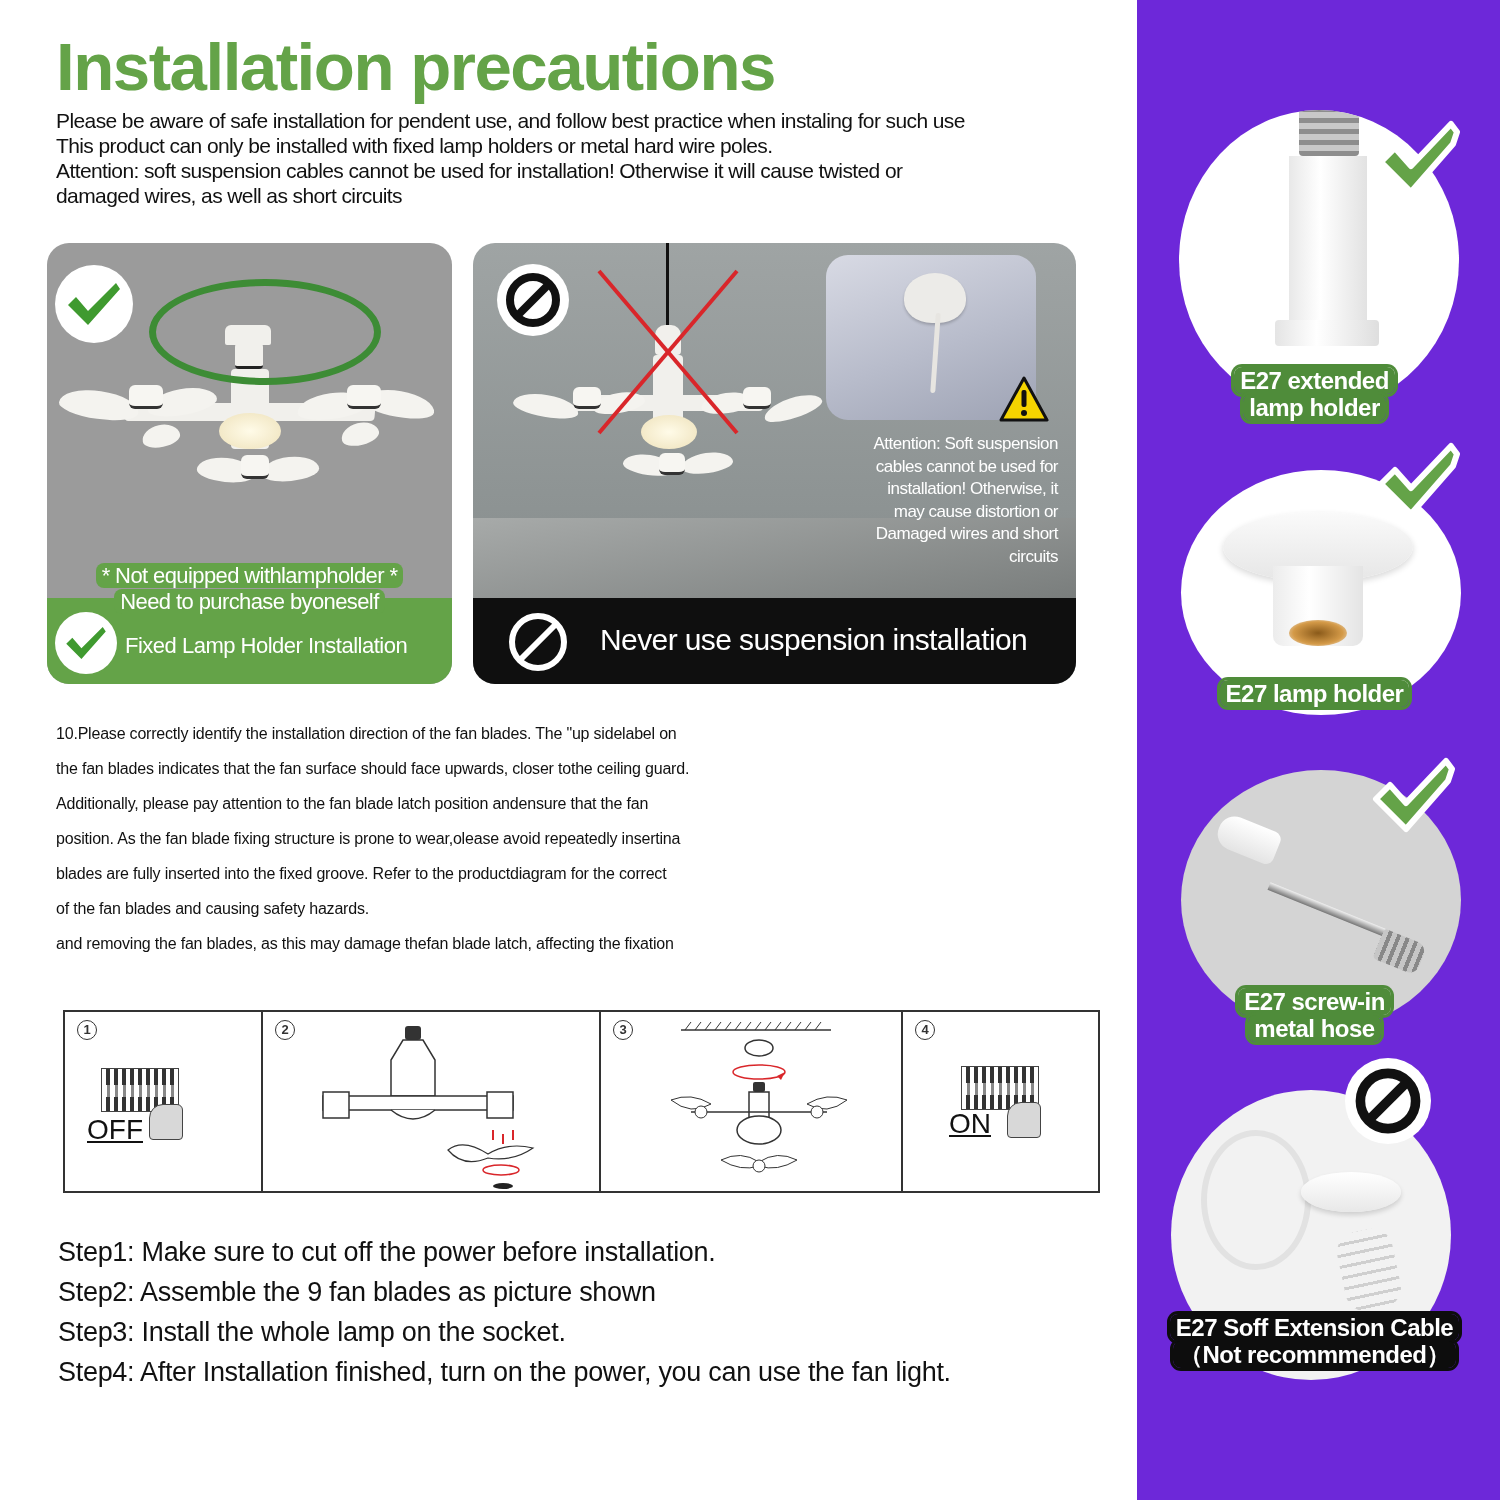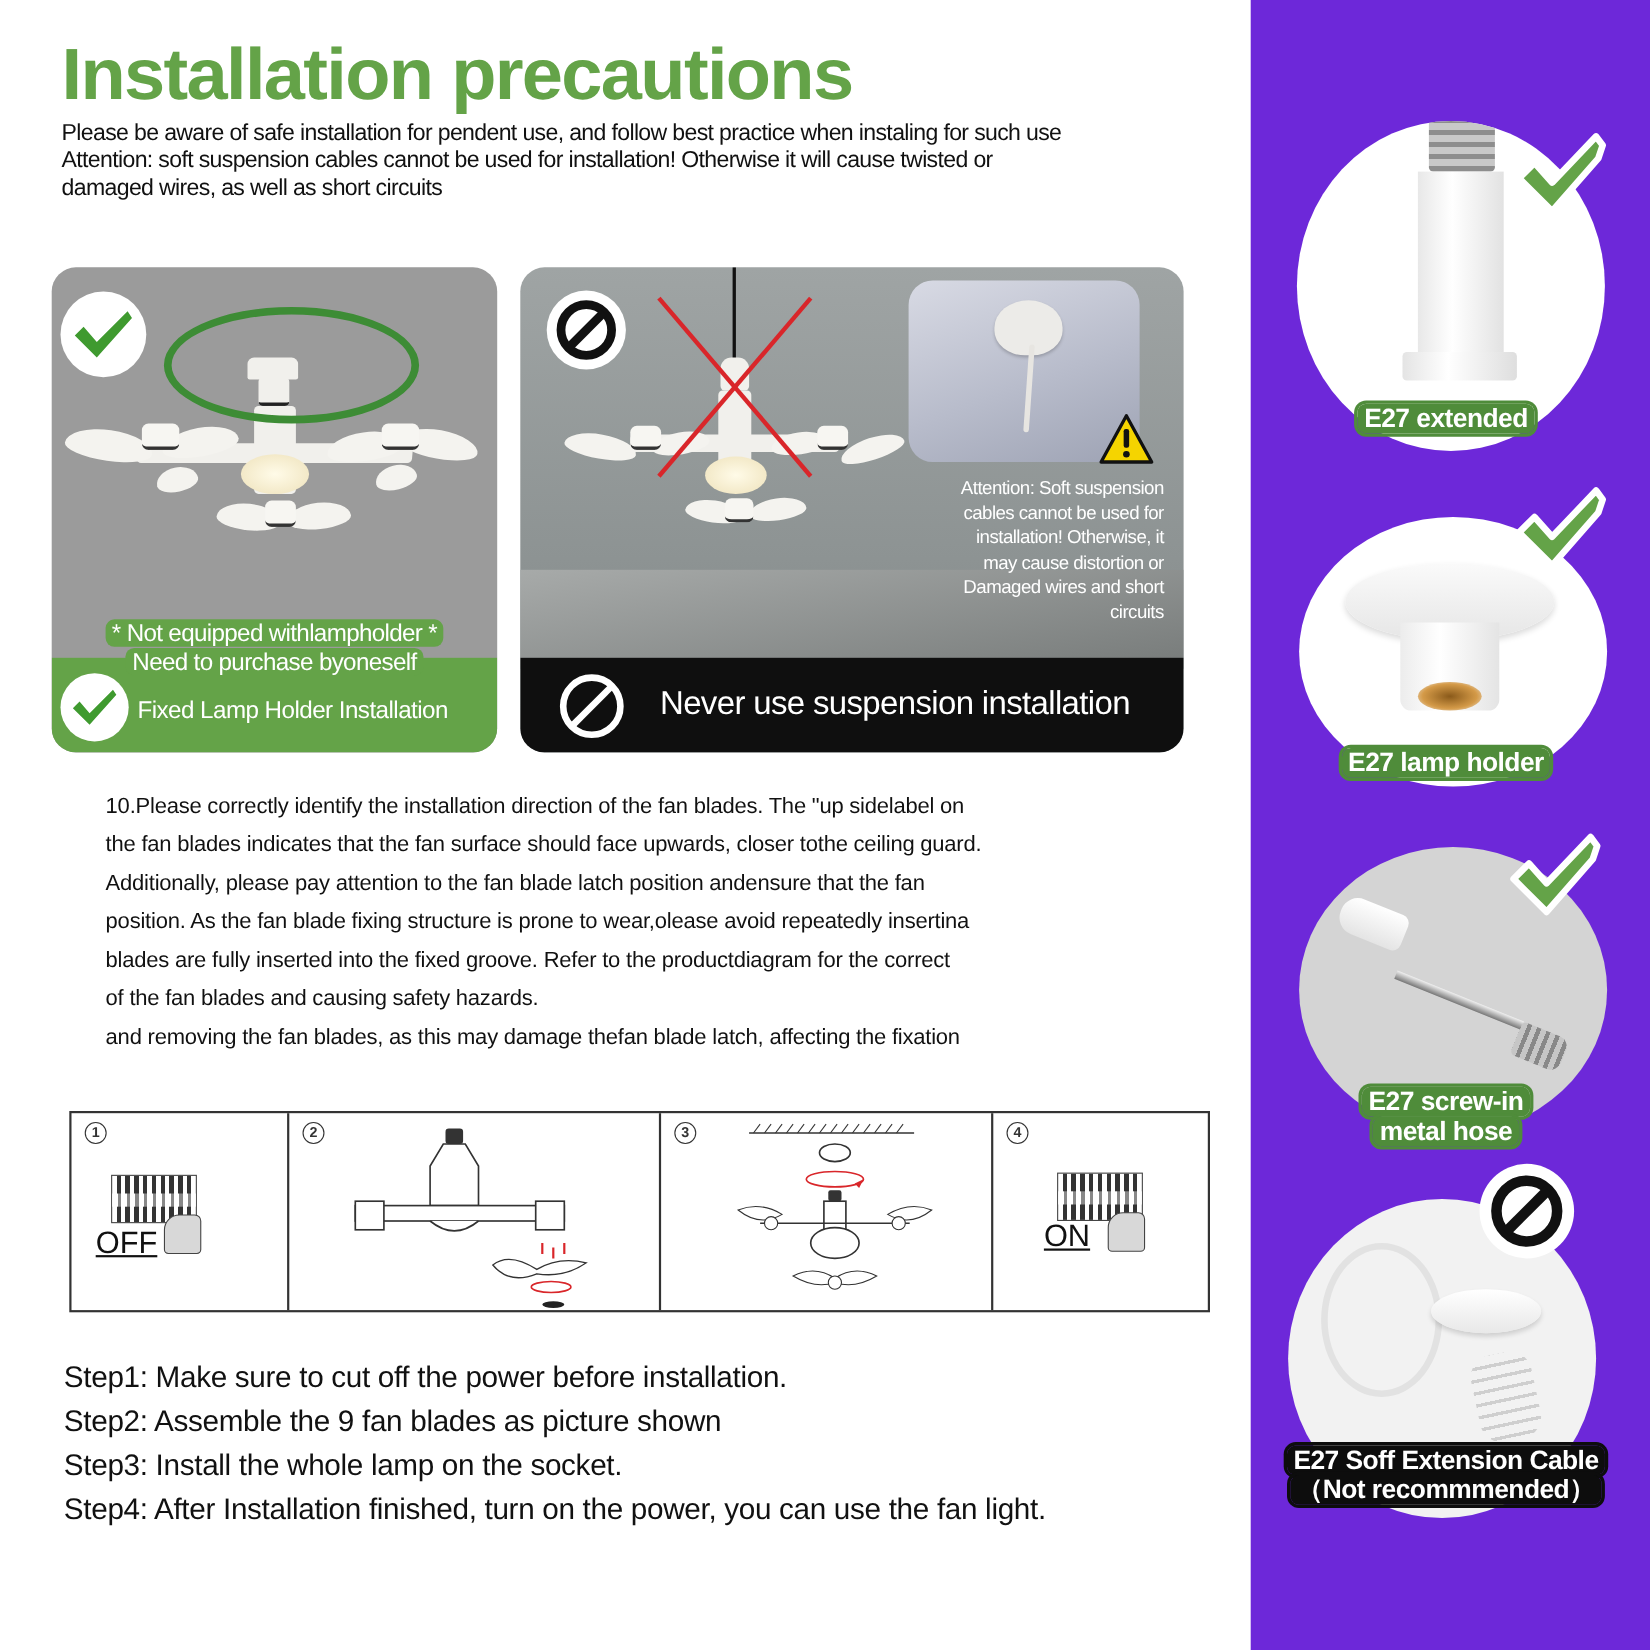--- a/index.html
+++ b/index.html
@@ -34,21 +34,21 @@
   .card2 .cable { position: absolute; left: 193px; top: 0; width: 3px; height: 90px; background: #111; }
   .card2 .inset { position: absolute; left: 353px; top: 12px; width: 210px; height: 165px; border-radius: 22px; background: linear-gradient(160deg, #d8dae4 0%, #b8bccb 55%, #9ea3b4 100%); overflow: hidden; }
   .card2 .inset .rose { position: absolute; left: 78px; top: 18px; width: 62px; height: 50px; background: #ecebe8; border-radius: 50% 50% 45% 45%; box-shadow: 0 2px 3px rgba(0,0,0,.2); }
   .card2 .inset .wire { position: absolute; left: 107px; top: 58px; width: 5px; height: 80px; background: #e7e5e1; border-radius: 3px; transform: rotate(4deg); }
   .card2 .warning { position: absolute; left: 525px; top: 132px; }
   .card2 .attention { position: absolute; right: 18px; top: 190px; width: 230px; text-align: right; font-size: 17px; line-height: 22.5px; color: #fff; letter-spacing: -0.5px; }
   .card2 .black-bar { position: absolute; left: 0; top: 355px; width: 100%; height: 86px; background: #0f0f0f; }
   .card2 .bar-prohibit { position: absolute; left: 34px; top: 368px; width: 62px; height: 62px; }
   .card2 .bar-label { position: absolute; left: 127px; top: 380px; font-size: 30px; color: #fff; letter-spacing: -0.6px; }
 
-  .para { position: absolute; left: 56px; top: 716px; width: 1070px; font-size: 20px; line-height: 35px; color: #111; letter-spacing: -0.2px; margin-left: 40px; }
+  .para { position: absolute; left: 56px; top: 716px; width: 1070px; font-size: 16px; line-height: 35px; color: #111; letter-spacing: -0.2px; }
   .para p { white-space: nowrap; }
 
   
   .diagram { position: absolute; left: 63px; top: 1010px; width: 1037px; height: 183px; border: 2px solid #333; display: flex; background: #fff; }
   .diagram .panel { position: relative; height: 100%; border-right: 2px solid #333; }
   .diagram .panel:last-child { border-right: none; }
   .diagram .num { position: absolute; left: 12px; top: 8px; width: 20px; height: 20px; border: 1.5px solid #333; border-radius: 50%; font-size: 13px; text-align: center; line-height: 17px; font-weight: bold; color: #333; }
   .breaker { position: absolute; width: 78px; height: 44px; border: 1.5px solid #444; background: repeating-linear-gradient(90deg, #fff 0 4px, #333 4px 8px); }
   .breaker::after { content: ""; position: absolute; left: 0; right: 0; top: 16px; height: 12px; background: repeating-linear-gradient(90deg, #fff 0 5px, #888 5px 8px); }
   .switch-text { position: absolute; font-size: 28px; color: #111; text-decoration: underline; }
@@ -64,20 +64,21 @@
   .prod-label span { background: #4f8c3a; padding: 0 6px; border-radius: 8px; box-shadow: 0 0 0 3px #4f8c3a; -webkit-box-decoration-break: clone; box-decoration-break: clone; }
   .prod-label.bad span { background: #0d0d0d; box-shadow: 0 0 0 3px #0d0d0d; }
   .sb-check { position: absolute; }
 </style>
 </head>
 <body>
 
 <h1 class="title">Installation precautions</h1>
 <div class="intro">
   <p>Please be aware of safe installation for pendent use, and follow best practice when instaling for such use</p>
+  <p>This product can only be installed with fixed lamp holders or metal hard wire poles.</p>
   <p>Attention: soft suspension cables cannot be used for installation! Otherwise it will cause twisted or</p>
   <p>damaged wires, as well as short circuits</p>
 </div>
 
 <div class="card1">
   <div class="fan" style="left:0;top:0;width:405px;height:300px;">
     <div class="stem" style="left:178px;top:82px;width:46px;height:20px;border-radius:6px 6px 2px 2px;"></div>
     <div class="stem" style="left:188px;top:100px;width:28px;height:26px;border-bottom:3px solid #222;"></div>
     <div class="stem" style="left:184px;top:126px;width:38px;height:80px;"></div>
     <div class="stem" style="left:78px;top:160px;width:250px;height:18px;transform:skewX(-5deg);"></div>
@@ -257,20 +258,21 @@
   <div class="prod" style="left:42px;top:110px;width:280px;height:300px;">
     <div style="position:absolute;left:120px;top:-20px;width:60px;height:66px;background:repeating-linear-gradient(180deg,#c8c8c8 0 6px,#8d8d8d 6px 11px);border-radius:10px 10px 4px 4px;"></div>
     <div style="position:absolute;left:110px;top:46px;width:78px;height:175px;background:linear-gradient(90deg,#e8e8e8,#fff 40%,#e2e2e2);"></div>
     <div style="position:absolute;left:96px;top:210px;width:104px;height:26px;background:linear-gradient(90deg,#e4e4e4,#fff 40%,#dedede);border-radius:4px;"></div>
   </div>
   <svg class="sb-check" style="left:240px;top:118px;" width="86" height="78" viewBox="0 0 86 78">
       <path d="M4 44 L18 30 L34 48 L74 6 L80 14 L76 26 L34 74 Z" fill="#64a348" stroke="#fff" stroke-width="6" stroke-linejoin="round"></path>
     </svg>
   <div class="prod-label" style="left:0;top:367px;width:355px;">
     <div><span>E27 extended</span></div>
+    <div><span>lamp holder</span></div>
   </div>
 
   <div class="prod" style="left:44px;top:470px;width:280px;height:245px;">
     <div style="position:absolute;left:42px;top:42px;width:190px;height:70px;background:linear-gradient(180deg,#fafafa,#e6e6e6);border-radius:50%;box-shadow:0 3px 6px rgba(0,0,0,.15);"></div>
     <div style="position:absolute;left:92px;top:96px;width:90px;height:80px;background:linear-gradient(90deg,#ececec,#fff 40%,#e4e4e4);border-radius:0 0 10px 10px;"></div>
     <div style="position:absolute;left:108px;top:150px;width:58px;height:26px;background:radial-gradient(ellipse,#8a5a1a,#d49a48 60%,#f4f4f4 100%);border-radius:50%;"></div>
   </div>
   <svg class="sb-check" style="left:240px;top:440px;" width="86" height="78" viewBox="0 0 86 78">
       <path d="M4 44 L18 30 L34 48 L74 6 L80 14 L76 26 L34 74 Z" fill="#64a348" stroke="#fff" stroke-width="6" stroke-linejoin="round"></path>
     </svg>

